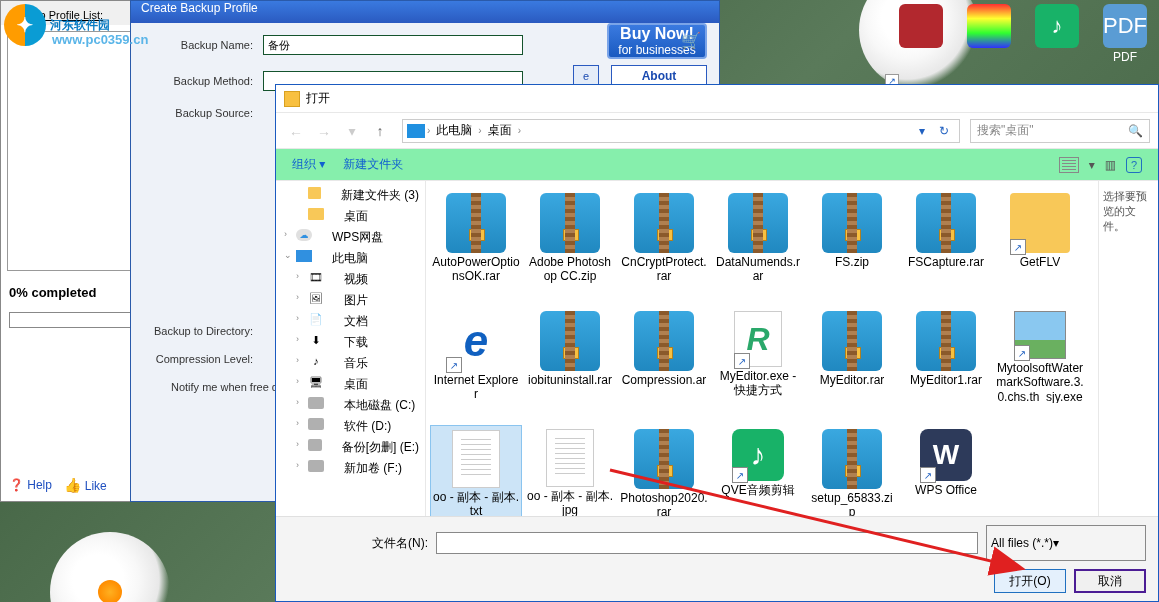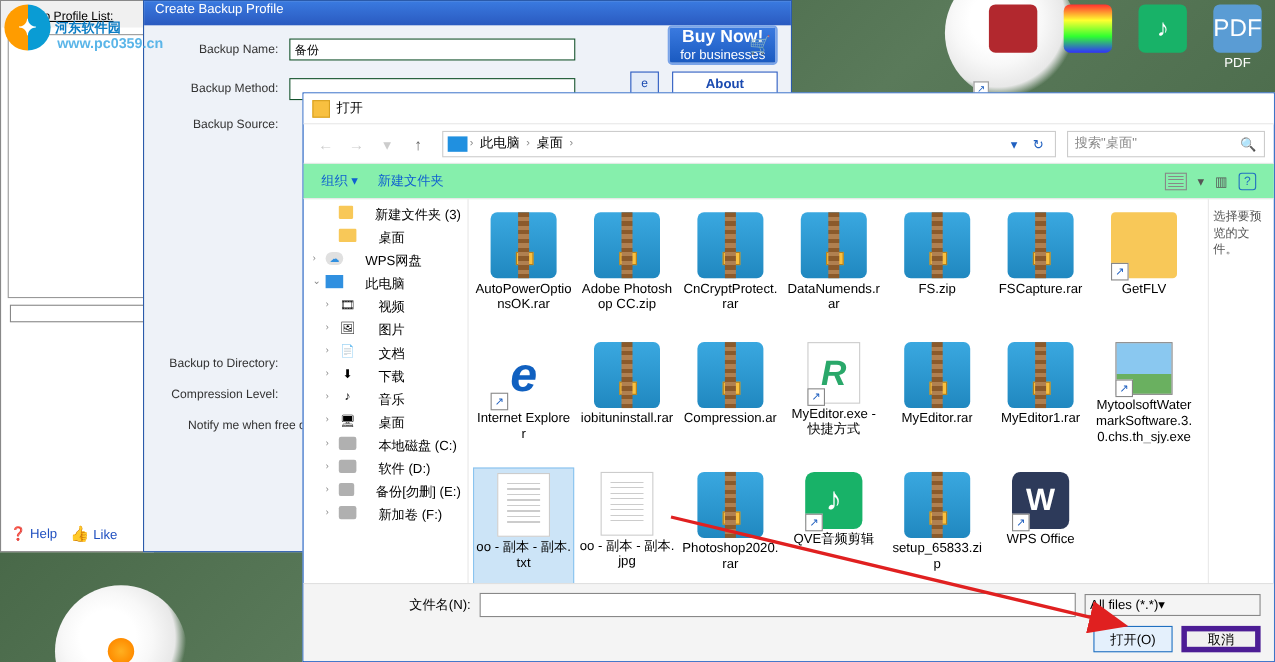--- a/index.html
+++ b/index.html
@@ -84,23 +84,23 @@
 .r-logo{font-size:32px;font-style:italic;font-weight:bold;color:#2aa86a}
 .note-icon{background:#18b268;border-radius:8px;color:#fff;font-size:30px;width:52px;height:52px;display:flex;align-items:center;justify-content:center}
 .wps-icon{background:#2d3a5a;border-radius:8px;color:#fff;font-size:28px;font-weight:bold;width:52px;height:52px;display:flex;align-items:center;justify-content:center}
 .fi-shortcut{position:absolute;bottom:-2px;left:0;width:16px;height:16px;background:#fff;border:1px solid #888;color:#2060c0;font-size:10px;display:flex;align-items:center;justify-content:center}
 .fi-label{line-height:1.2;word-break:break-all;max-height:42px;overflow:hidden}
 .side-hint{width:60px;border-left:1px solid #e8e8e8;padding:8px 4px;font-size:11px;color:#555;writing-mode:horizontal-tb;text-align:left}
 .od-footer{border-top:1px solid #e0e0e0;padding:8px 12px;background:#f4f4f4;display:flex;flex-direction:column;gap:8px}
 .fn-row{display:flex;align-items:center;gap:8px}
 .fn-label{font-size:12px;width:140px;text-align:right}
 .fn-input{flex:1;height:22px;border:1px solid #888;padding:0 4px}
-.fn-filter{width:160px;height:20px;border:1px solid #888;padding:0 4px;display:flex;align-items:center;}
+.fn-filter{width:160px;height:36px;border:1px solid #888;padding:0 4px;display:flex;align-items:center;}
 .btn-row{display:flex;justify-content:flex-end;gap:8px}
-.dlg-btn{width:72px;height:24px;border:5px solid #4c1d95;background:#f0f0f0;font-size:12px;display:flex;align-items:center;justify-content:center}
+.dlg-btn{width:72px;height:24px;border:2px solid #4c1d95;background:#f0f0f0;font-size:12px;display:flex;align-items:center;justify-content:center}
 .dlg-btn.primary{border:1px solid #2070c0;background:#e4f0fc}
 
 .red-arrow{position:absolute;z-index:20;pointer-events:none}
 </style>
 </head>
 <body>
 
 <div class="desktop-bg">
   <div class="flower f1"></div>
   <div class="flower f2"></div>
@@ -132,20 +132,21 @@
     </div>
     <div class="desk-icon">
       <div class="di-box di-pdf">PDF<div class="shortcut-arr">↗</div></div>
       <span>PDF</span>
     </div>
   </div>
 
 <div class="back-panel">
   <div class="bp-title">Backup Profile List:</div>
   <div class="bp-list"></div>
+  <div class="bp-progress">0% completed</div>
   <div class="bp-bar"></div>
   <div class="bp-bottom">
     <span class="bp-link">❓ <span>Help</span></span>
     <span class="bp-link"><span class="thumb">👍</span> <span>Like</span></span>
   </div>
 </div>
 
 <div class="backup-win">
   <div class="bw-title">Create Backup Profile</div>
   <div class="buy-now">

